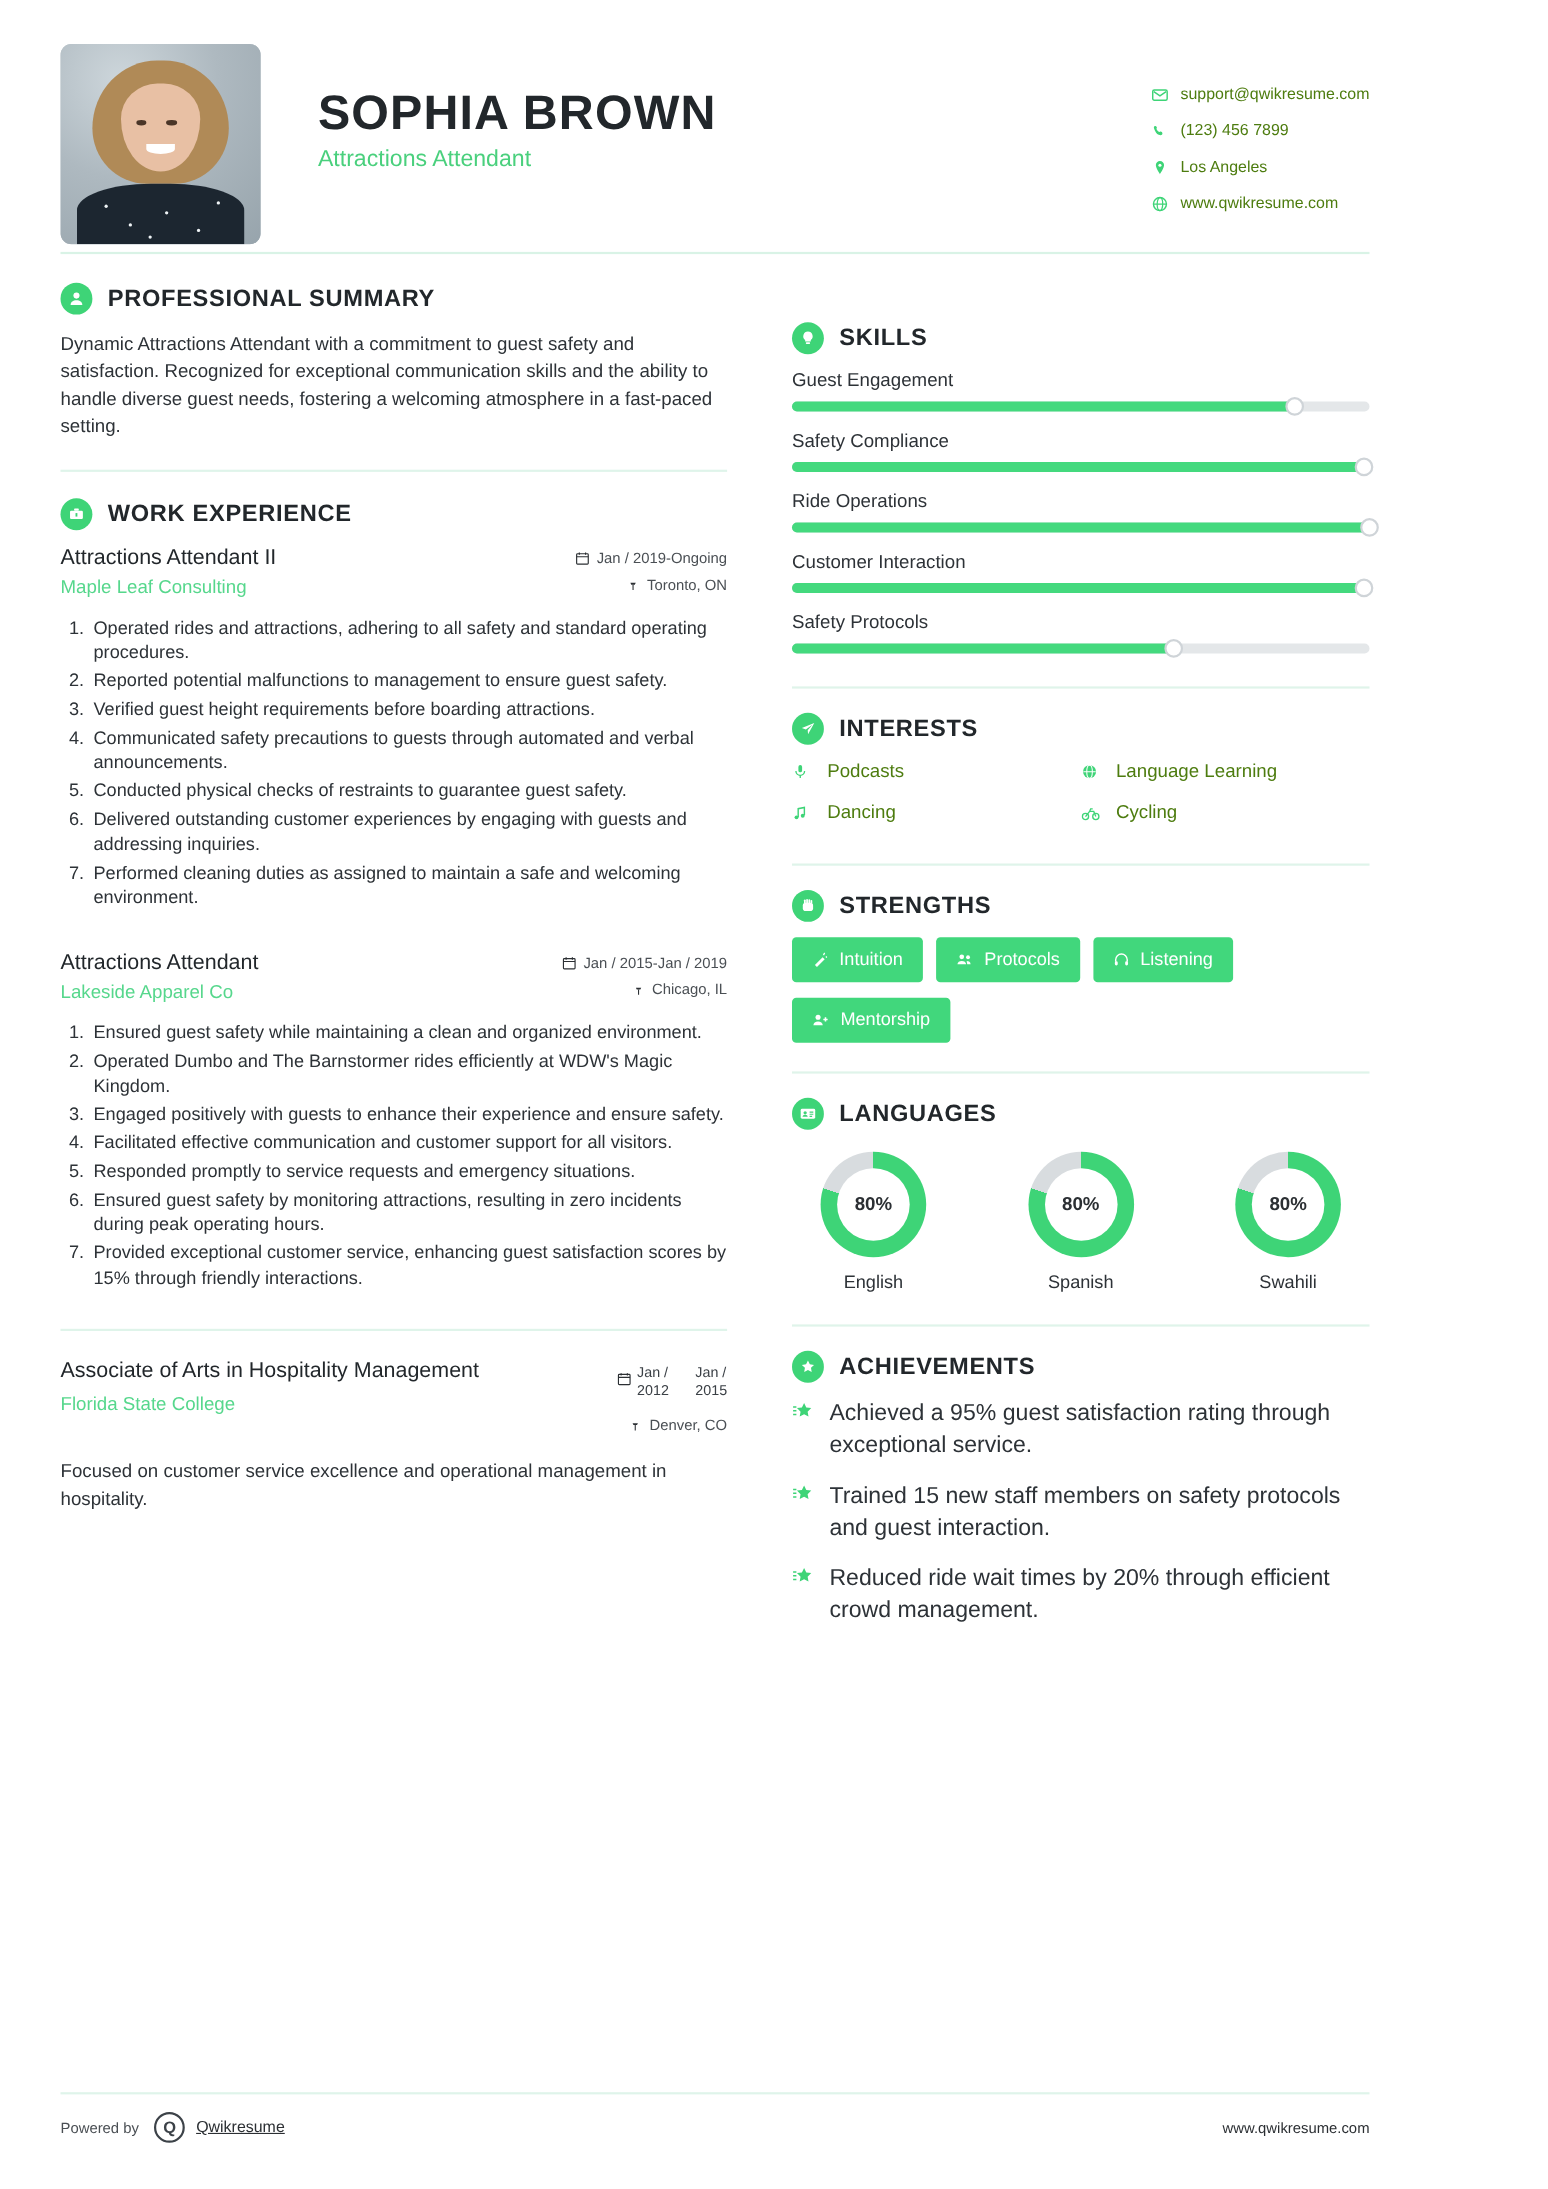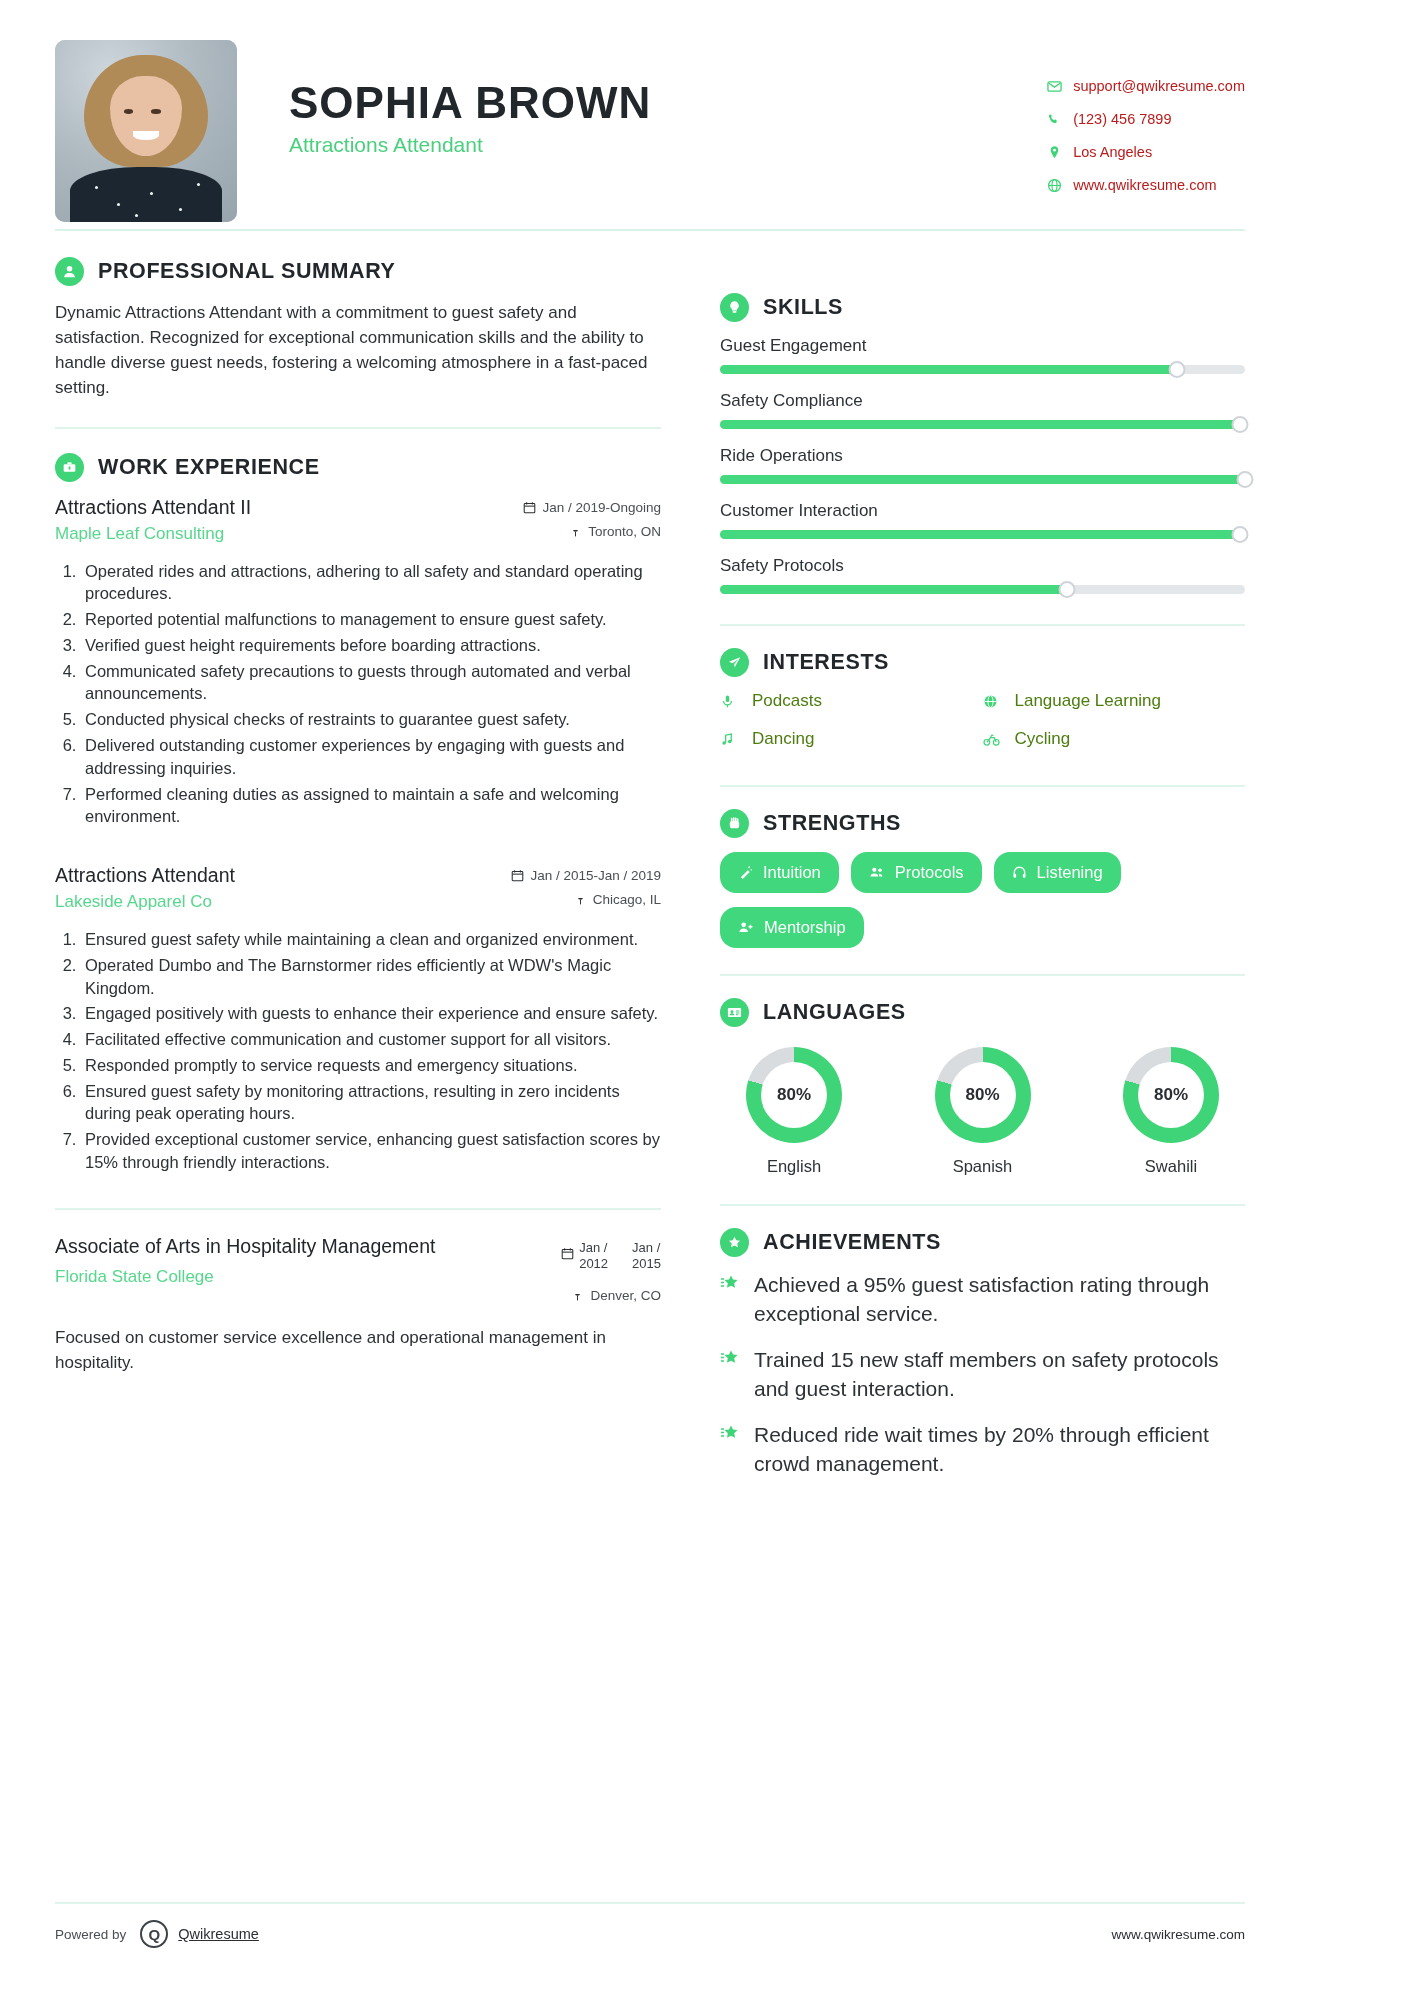--- a/index.html
+++ b/index.html
@@ -34,21 +34,21 @@
     background:#fff; border-radius:0 0 60% 60%; }
   .photo .body { position:absolute; left:8%; bottom:0; width:84%; height:30%;
     background:#1c2630; border-radius:44% 44% 0 0; }
   .photo .dot { position:absolute; width:3px; height:3px; background:#eef3f5; border-radius:50%; }
 
   .name-block { margin-left:52px; padding-top:38px; flex:0 0 auto; }
   .name { font-size:44px; font-weight:bold; letter-spacing:1px; color:#22272b; line-height:1.12; }
   .role { font-size:21px; color:#4ad07d; margin-top:6px; font-weight:400; }
 
   .contact { margin-left:auto; padding-top:38px; }
-  .contact-row { display:flex; align-items:center; margin-bottom:17px; font-size:14.5px; color:#b91c1c; }
+  .contact-row { display:flex; align-items:center; margin-bottom:17px; font-size:14.5px; color:#4d7c0f; }
   .contact-row .ci { width:26px; flex:0 0 26px; display:flex; align-items:center; justify-content:center; color:#3ed47a; }
   .contact-row .ctext { margin-left:6px; }
 
   .hrule { height:2px; background:#d9f3e6; margin:14px 0 0 0; }
 
   
   .cols { display:flex; margin-top:26px; }
   .left { width:630px; flex:0 0 630px; padding-right:24px; }
   .right { width:auto; flex:1 1 auto; margin-left:35px;margin-top:36px; }
 
@@ -95,21 +95,21 @@
     background:#fff; border:2px solid #cfd4d8; transform:translateX(-50%); }
 
   
   .interests { display:flex; flex-wrap:wrap; }
   .interest { width:50%; display:flex; align-items:center; font-size:17px; color:#4d7c0f; margin-bottom:18px; }
   .interest .ii { width:26px; flex:0 0 26px; color:#3ed477; display:flex; align-items:center; }
   .interest .itxt { margin-left:6px; }
 
   
   .strengths { display:flex; flex-wrap:wrap; gap:14px 12px; }
-  .tag { background:#41d77c; color:#fff; border-radius:16px; padding:11px 18px;
+  .tag { background:#41d77c; color:#fff; border-radius:4px; padding:11px 18px;
     display:flex; align-items:center; font-size:16.5px; }
   .tag .ti { margin-right:10px; display:flex; align-items:center; }
 
   
   .langs { display:flex; justify-content:space-between; padding:6px 8px 0 8px; }
   .lang { text-align:center; width:132px; }
   .donut { width:96px; height:96px; margin:0 auto; border-radius:50%;
     display:flex; align-items:center; justify-content:center; position:relative; }
   .donut .hole { width:66px; height:66px; border-radius:50%; background:#fff;
     display:flex; align-items:center; justify-content:center;

